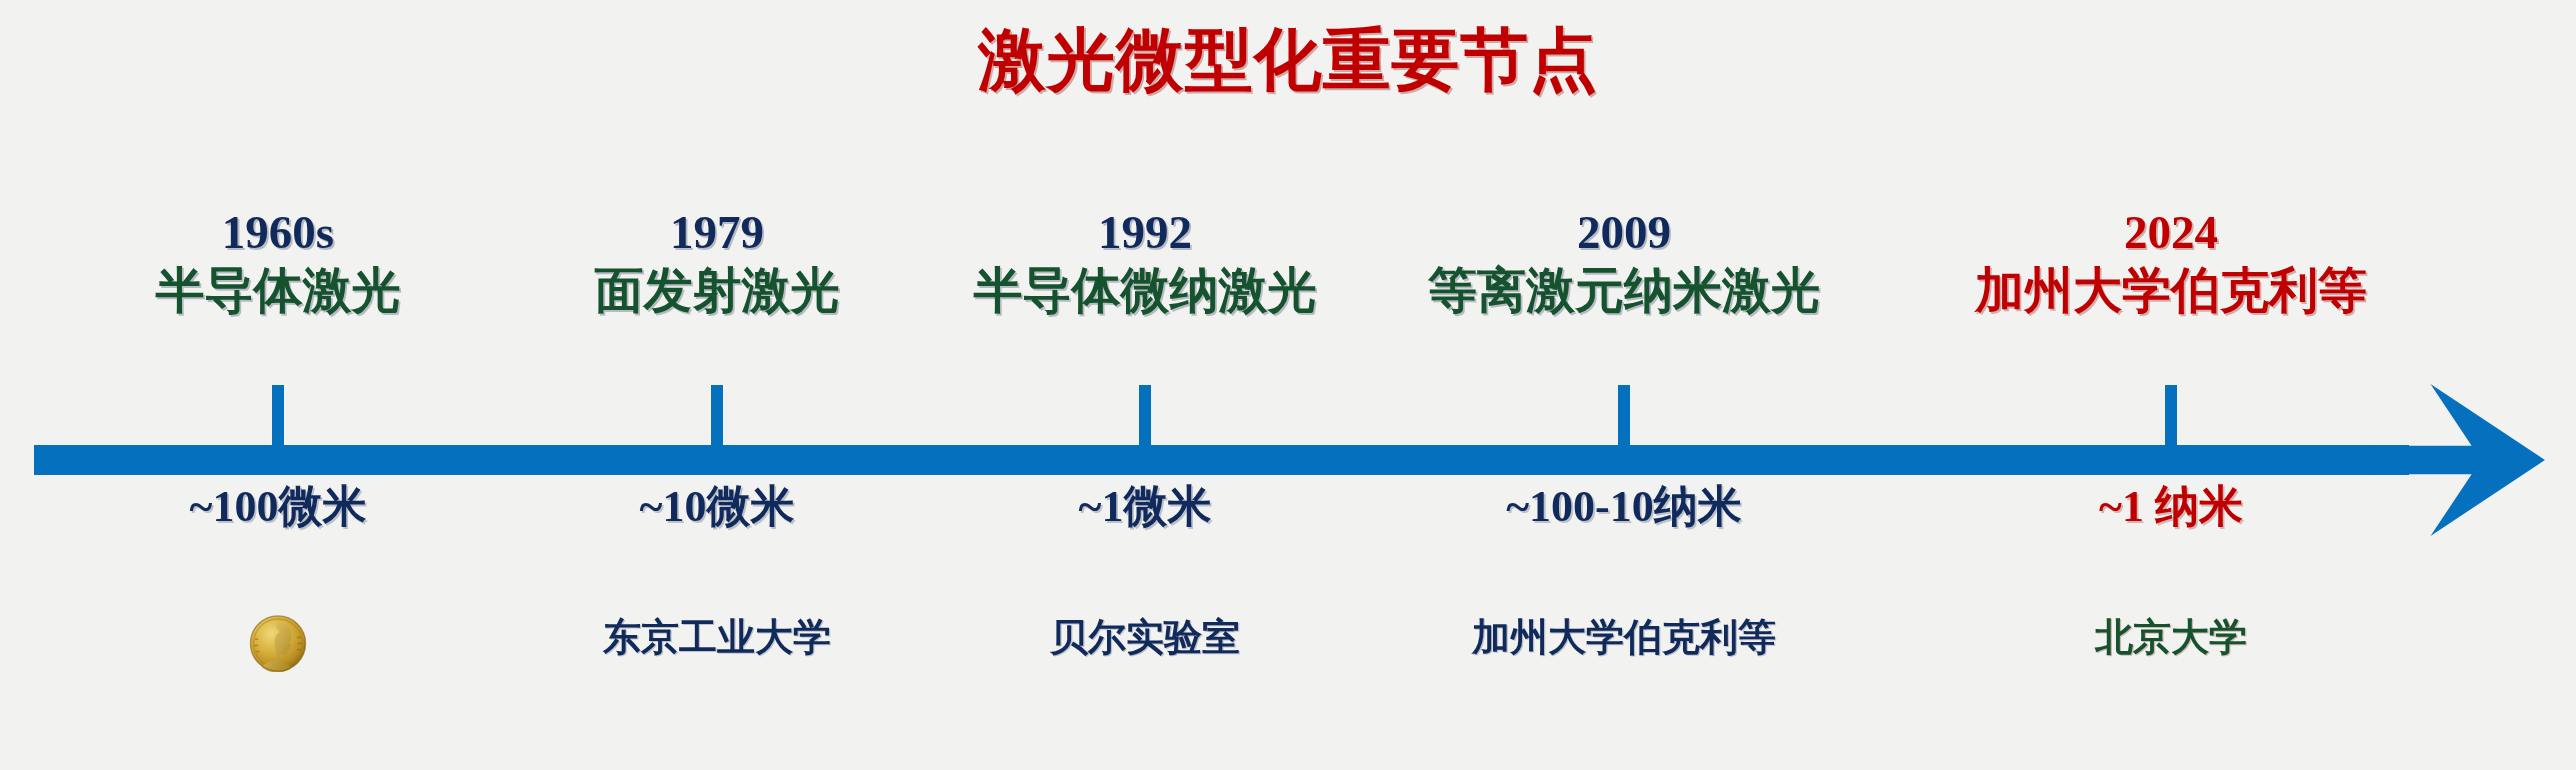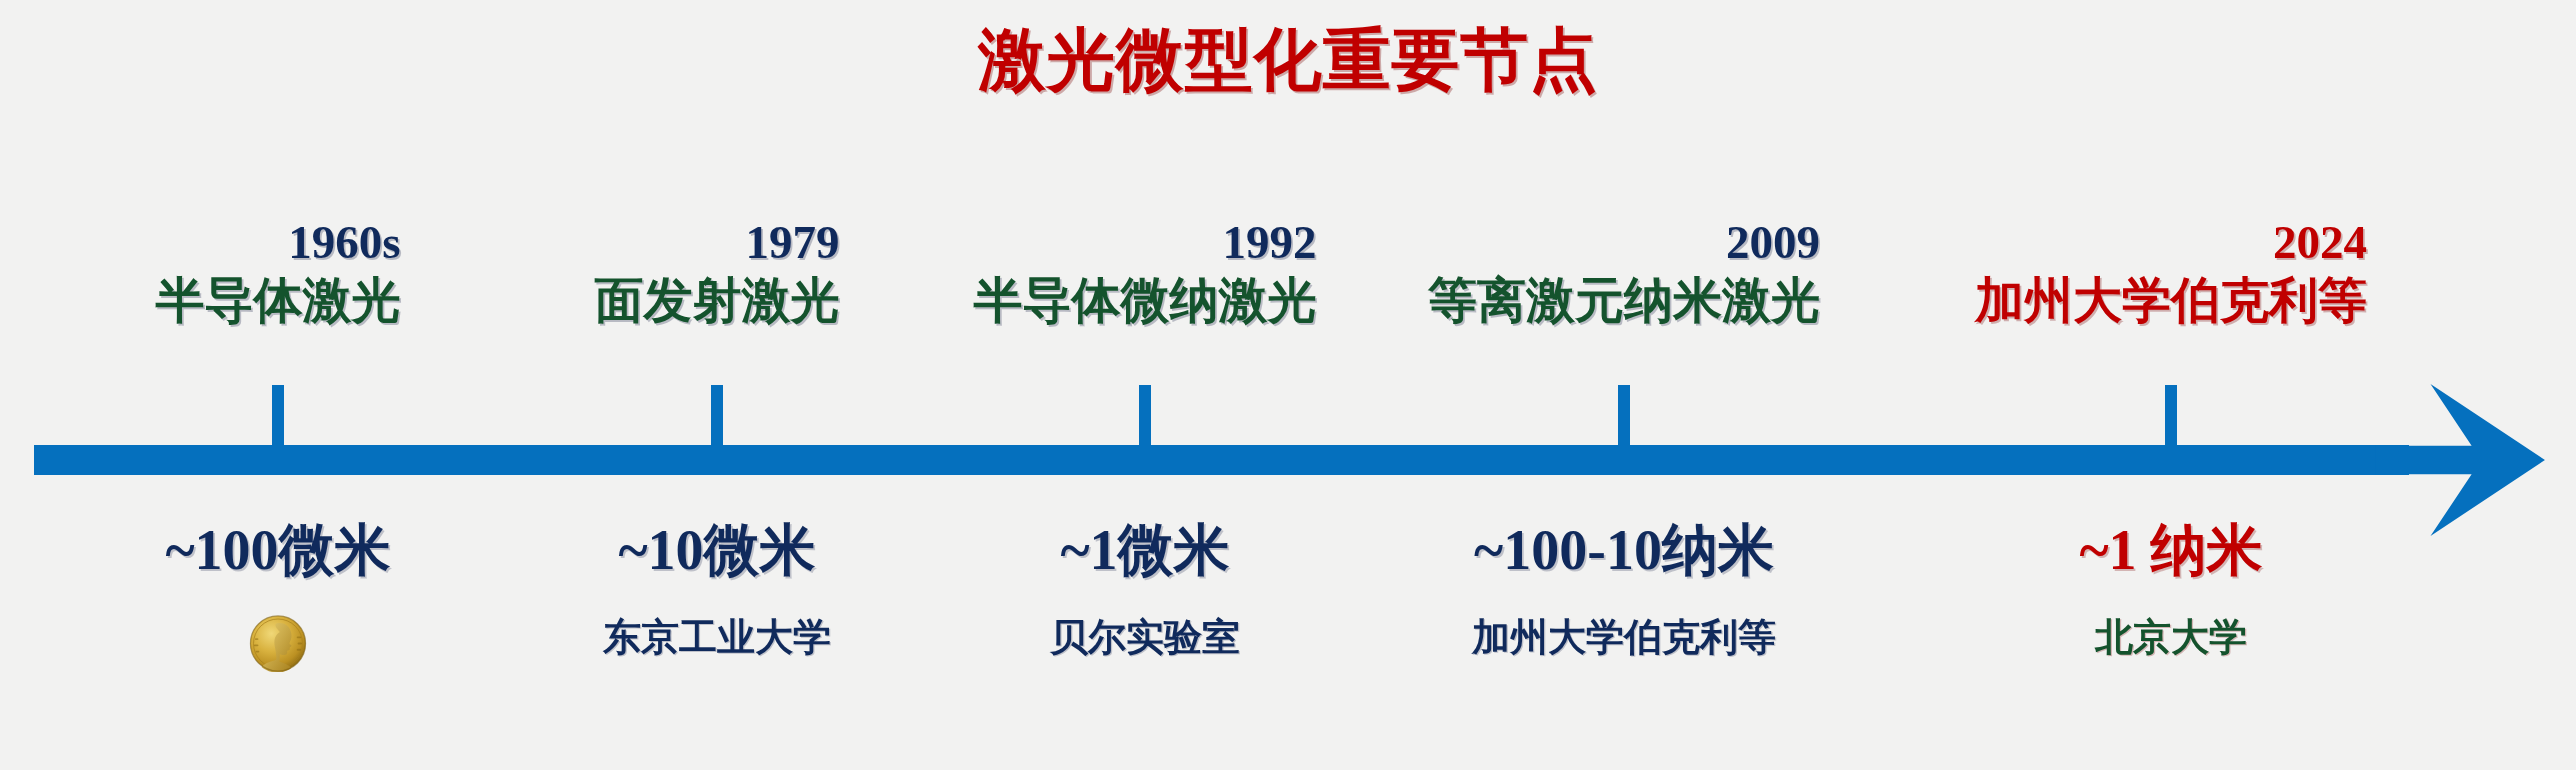--- a/index.html
+++ b/index.html
@@ -69,23 +69,23 @@
     top: 385px;
     width: 12.5px;
     height: 63px;
     background: #0570be;
     margin-left: -6.3px;
   }
 
   
   .node {
     position: absolute;
-    top: 217px;
-    transform: translateX(-50%);
-    text-align: right;
+    top: 207px;
+    transform: translateX(-50%);
+    text-align: center;
     white-space: nowrap;
   }
   .node .year {
     font-family: "Liberation Serif", "DejaVu Serif", serif;
     font-weight: bold;
     font-size: 47px;
     line-height: 50px;
     color: #102a5c;
     text-shadow: 1.8px 1.8px 0 rgba(10,20,60,0.25);
   }
@@ -99,27 +99,27 @@
   }
   .node.highlight .year,
   .node.highlight .name {
     color: #c00000;
     text-shadow: 1.8px 1.8px 0 rgba(120,0,0,0.28);
   }
 
   
   .scale {
     position: absolute;
-    top: 520px;
+    top: 476px;
     transform: translateX(-50%);
     text-align: left;
     white-space: nowrap;
     font-family: "Liberation Serif", "DejaVu Serif", serif;
     font-weight: bold;
-    font-size: 56px;
+    font-size: 44px;
     line-height: 61px;
     color: #102a5c;
     text-shadow: 1.8px 1.8px 0 rgba(10,20,60,0.22);
   }
   .scale.highlight {
     color: #c00000;
     text-shadow: 1.8px 1.8px 0 rgba(120,0,0,0.25);
   }
 
   

